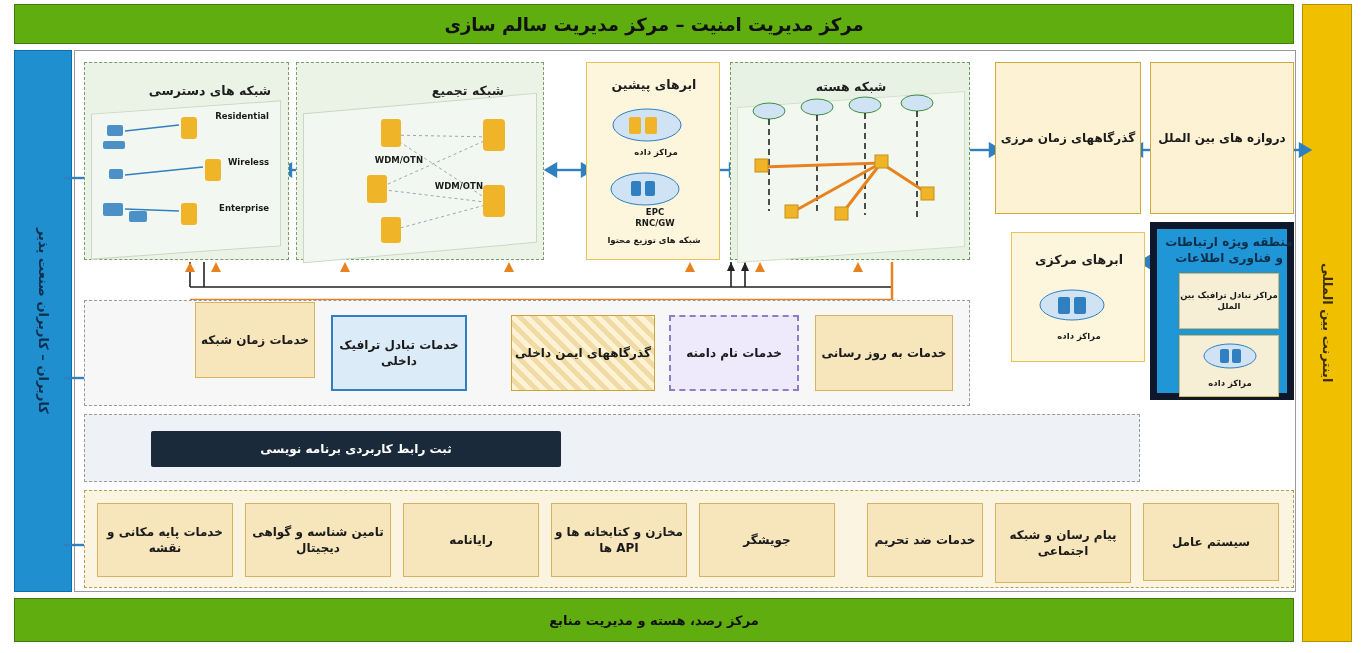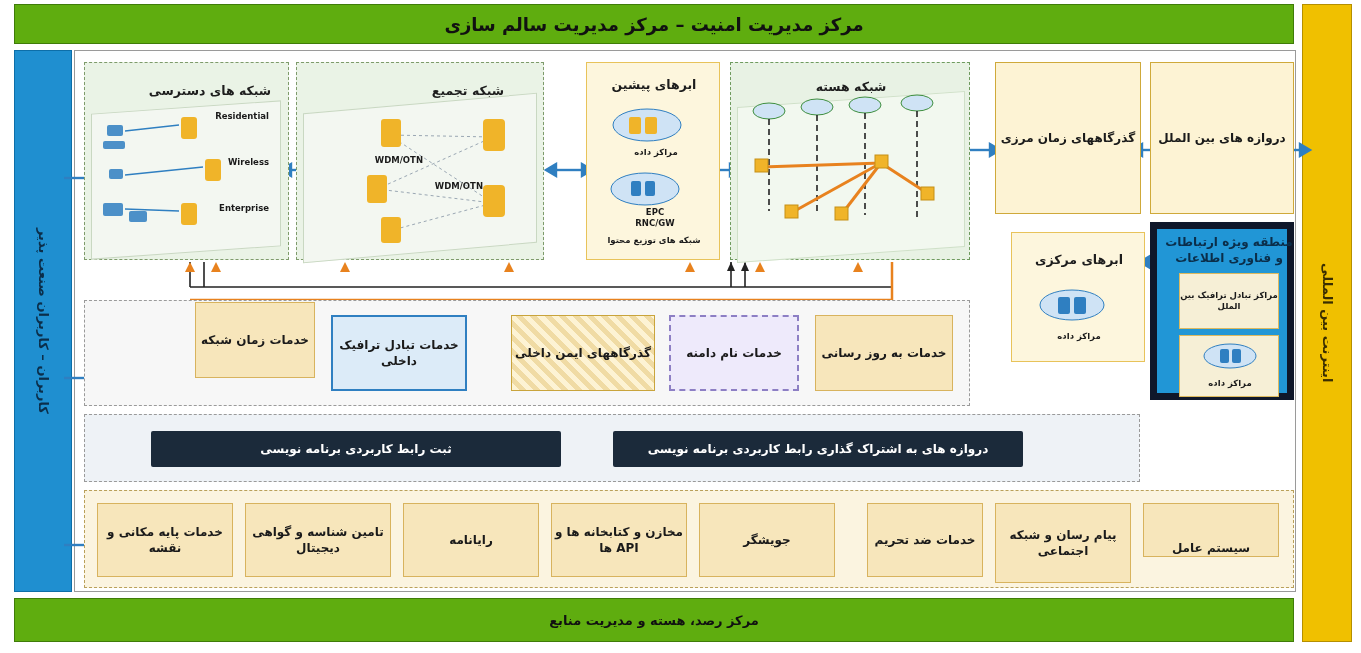--- a/index.html
+++ b/index.html
@@ -281,30 +281,27 @@
     </div>
     <div class="abs box-blue ctr" style="right:502px;top:14px;width:136px;height:76px;">
       <span class="lbl">خدمات تبادل ترافیک داخلی</span>
     </div>
     <div class="abs box-tan ctr" style="right:654px;top:1px;width:120px;height:76px;">
       <span class="lbl">خدمات زمان شبکه</span>
     </div>
   </div>
 
   <div class="abs apirow" style="left:84px;top:414px;width:1056px;height:68px;">
-    <div class="abs darkbar ctr" style="right:116px;top:16px;width:410px;height:36px;">
-      <span>دروازه های به اشتراک گذاری رابط کاربردی برنامه نویسی</span>
-    </div>
     <div class="abs darkbar ctr" style="right:578px;top:16px;width:410px;height:36px;">
       <span>ثبت رابط کاربردی برنامه نویسی</span>
     </div>
   </div>
 
   <div class="abs servicesrow" style="left:84px;top:490px;width:1210px;height:98px;">
-    <div class="abs box-tan ctr" style="right:14px;top:12px;width:136px;height:54px;align-items:flex-end;">
+    <div class="abs box-tan ctr" style="right:14px;top:12px;width:136px;height:78px;">
       <span class="lbl">سیستم عامل</span>
     </div>
     <div class="abs box-tan ctr" style="right:162px;top:12px;width:136px;height:80px;">
       <span class="lbl">پیام رسان و شبکه اجتماعی</span>
     </div>
     <div class="abs box-tan ctr" style="right:310px;top:12px;width:116px;height:74px;">
       <span class="lbl">خدمات ضد تحریم</span>
     </div>
     <div class="abs box-tan ctr" style="right:458px;top:12px;width:136px;height:74px;">
       <span class="lbl">جویشگر</span>

